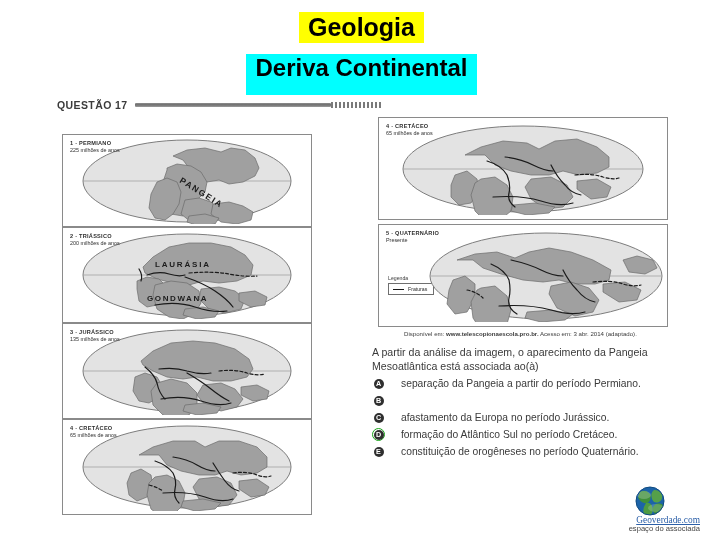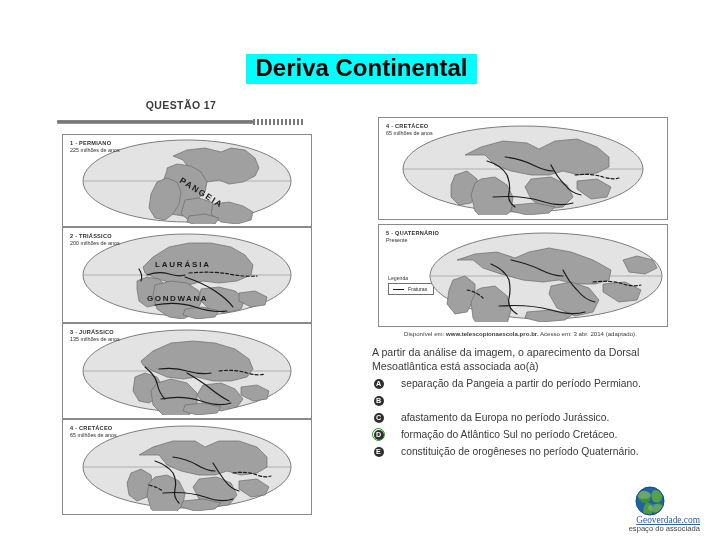--- a/index.html
+++ b/index.html
@@ -13,25 +13,25 @@
   
   .title-wrap{position:absolute;left:0;top:0;width:723px;text-align:center;}
   .title-main{
     display:inline-block;background:#ffff00;color:#000;
     font-size:25px;font-weight:bold;line-height:1.12;
     padding:1px 9px 2px 9px;letter-spacing:0px;
   }
   .title-sub{
     display:inline-block;background:#00ffff;color:#000;
     font-size:24px;font-weight:bold;line-height:1.12;
-    padding:1px 9px 2px 9px;
+    padding:1px 9px 13px 9px;
   }
 
   
-  .q-header{position:absolute;left:57px;top:99px;display:flex;align-items:center;gap:7px;flex-direction:column;}
+  .q-header{position:absolute;left:57px;top:99px;display:flex;align-items:center;gap:7px;}
   .q-header .q-label{font-size:10.5px;font-weight:bold;color:#3b3b3b;letter-spacing:.4px;}
   .q-rule{position:relative;width:248px;height:9px;}
   .q-rule .bar{position:absolute;left:0;top:2px;width:196px;height:4px;
     background:linear-gradient(#8e8e8e,#6f6f6f 45%,#9d9d9d);border-radius:1px;}
   .q-rule .dots{position:absolute;left:196px;top:1px;width:52px;height:6px;
     background-image:repeating-linear-gradient(to right,#7a7a7a 0px,#7a7a7a 2px,#ffffff 2px,#ffffff 4px);}
 
   
   .panel{position:absolute;border:1px solid #8a8a8a;background:#ffffff;box-sizing:border-box;overflow:hidden;}
   .plabel{position:absolute;left:7px;top:5px;color:#2f2f2f;line-height:1.25;z-index:4;}
@@ -76,20 +76,23 @@
   .logo .globe{margin:0 auto;display:block;}
   .logo .brand{font-family:"Liberation Serif",serif;font-size:9.4px;color:#2b5fa8;
     text-decoration:underline;line-height:1.1;margin-top:-1px;}
   .logo .tag{font-size:7.6px;color:#444;line-height:1.1;margin-top:0px;}
 </style>
 </head>
 <body>
 
 <div id="slide">
 
+  <div class="title-wrap" style="top:12px;">
+    <span class="title-main">Geologia</span>
+  </div>
   <div class="title-wrap" style="top:54px;">
     <span class="title-sub">Deriva Continental</span>
   </div>
 
   <div class="q-header">
     <span class="q-label">QUESTÃO 17</span>
     <span class="q-rule">
       <span class="bar"></span>
         <span class="dots"></span>
     </span>
@@ -258,21 +261,21 @@
       </svg>
     </div>
   </div>
 
   <div class="source">
     <span>Disponível em:</span>
     <b>www.telescopionaescola.pro.br.</b>
     <span>Acesso em: 3 abr. 2014 (adaptado).</span>
   </div>
 
-  <div class="q-stem">A partir da análise da imagem, o aparecimento da Dorsal Mesoatlântica está associada ao(à)</div>
+  <div class="q-stem">A partir da análise da imagem, o aparecimento da Pangeia Mesoatlântica está associada ao(à)</div>
 
   <div class="opts">
     <div class="opt">
       <span class="bullet">
         <span class="disc">A</span>
       </span>
       <span class="opt-text">separação da Pangeia a partir do período Permiano.</span>
     </div>
     <div class="opt">
       <span class="bullet">

